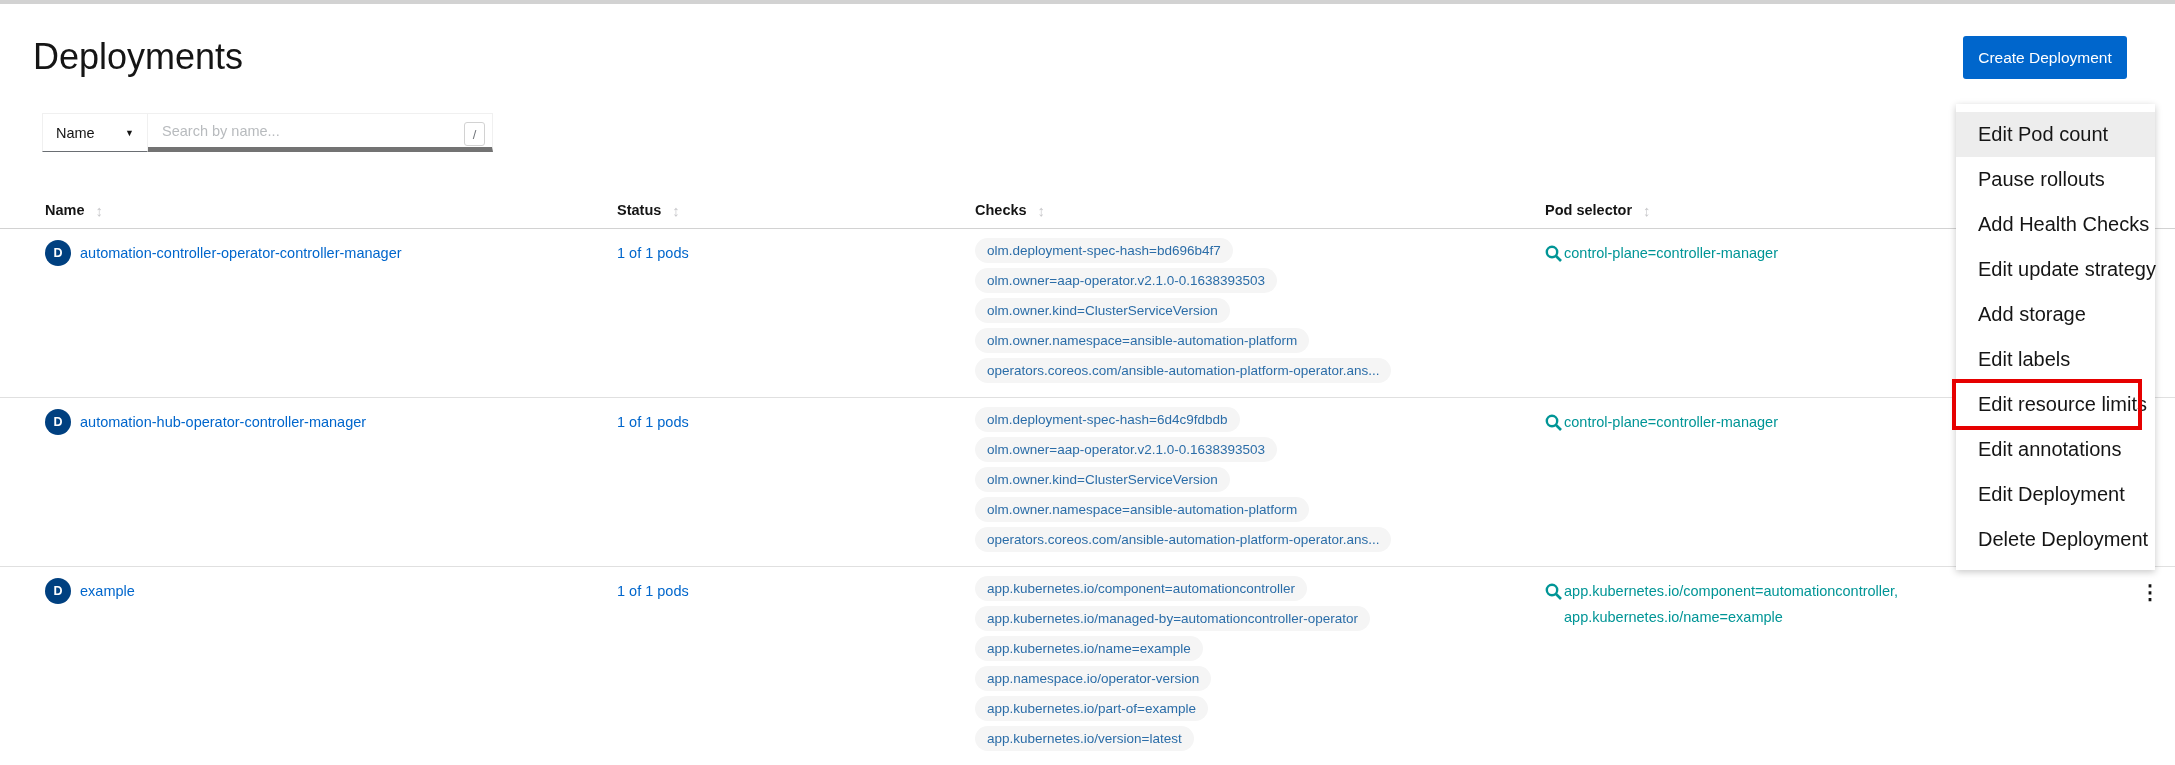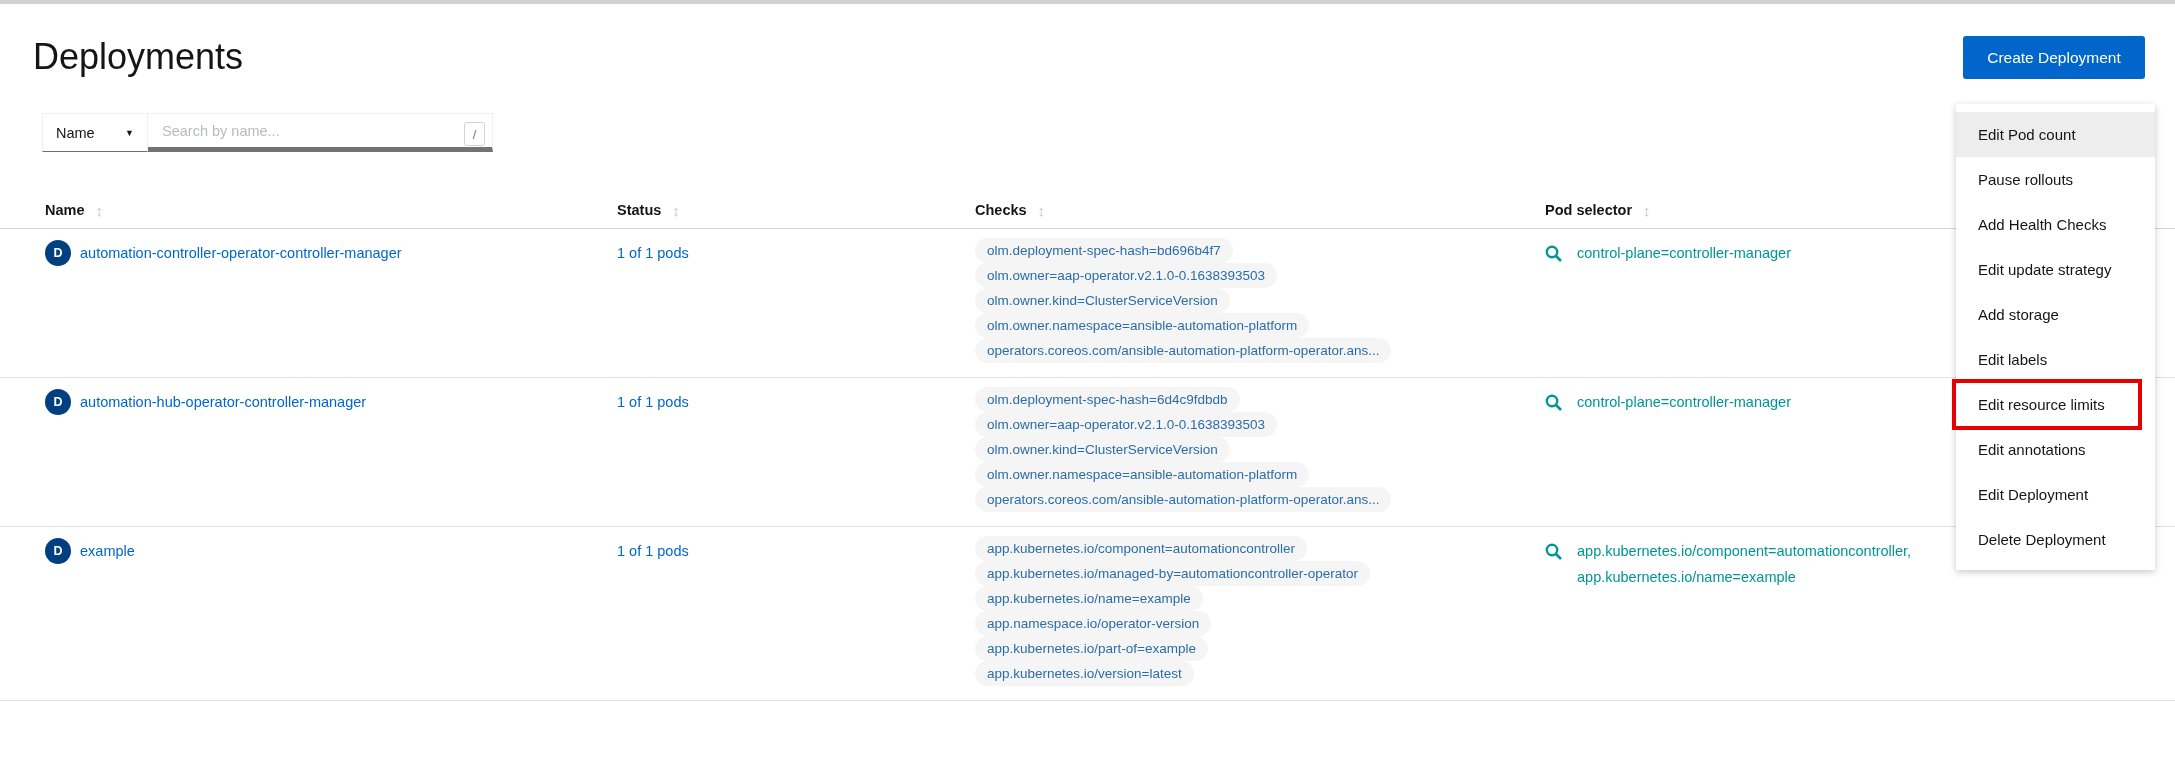--- a/index.html
+++ b/index.html
@@ -3,21 +3,21 @@
 <meta charset="utf-8">
 <style>
   * { margin:0; padding:0; box-sizing:border-box; }
   html,body { width:2175px; height:765px; background:#fff; overflow:hidden;
               font-family:"Liberation Sans", sans-serif; color:#151515; }
   .page { position:relative; width:2175px; height:765px; background:#fff; }
   .top-strip { position:absolute; top:0; left:0; width:2175px; height:4px; background:#d2d2d2; }
 
   .page-title { position:absolute; left:33px; top:36px; font-size:36px; font-weight:500; color:#151515; }
 
-  .create-btn { position:absolute; left:1963px; top:36px; width:182px; height:43px;
+  .create-btn { position:absolute; left:1963px; top:36px; width:164px; height:43px;
                 background:#0066cc; color:#fff; border:none; border-radius:3px;
                 font-size:15.5px; font-family:inherit; cursor:pointer; }
 
   
   .toolbar { position:absolute; left:42px; top:113px; height:39px; display:flex; }
   .filter-select { width:106px; height:39px; background:#fff; border:1px solid #f0f0f0;
                    border-bottom:1px solid #6a6e73; display:flex; align-items:center;
                    justify-content:space-between; padding:0 13px; font-size:14.5px; cursor:pointer; }
   .caret { font-size:9px; color:#151515; margin-left:8px; }
   .search-wrap { position:relative; width:345px; height:39px; border:1px solid #f0f0f0;
@@ -38,36 +38,36 @@
   .sort-ic { color:#c9c9cc; font-size:15px; margin-left:11px; font-weight:normal; }
   .tbody { position:absolute; left:0; top:229px; width:2175px; }
   .row { border-bottom:1px solid #e0e0e0; }
   .cell { padding-top:9px; padding-bottom:14px; }
   .name-cell { display:flex; align-items:flex-start; gap:9px; padding-top:11px; }
   .badge { width:26px; height:26px; border-radius:50%; background:#004080; color:#fff;
            font-size:12.5px; font-weight:bold; display:flex; align-items:center;
            justify-content:center; flex:0 0 26px; }
   a.link { color:#0066cc; text-decoration:none; font-size:14.5px; line-height:26px; cursor:pointer; }
   .status-cell { padding-top:11px; }
-  .labels-cell { display:flex; flex-direction:column; align-items:flex-start; }
+  .labels-cell { display:flex; flex-direction:column; align-items:flex-start; gap:5px; }
   .chip { background:#f5f5f5; border-radius:13px; padding:3px 12px; font-size:13.5px;
           color:#2b6da8; line-height:19px; cursor:pointer; white-space:nowrap; }
-  .sel-cell { display:flex; align-items:flex-start; gap:15px; padding-top:11px; }
+  .sel-cell { display:flex; align-items:flex-start; gap:2px; padding-top:11px; }
   .sel-lines { display:flex; flex-direction:column; }
   a.teal { color:#009596; text-decoration:none; font-size:14.5px; line-height:26px; cursor:pointer; }
   .mag { flex:0 0 17px; margin-top:5px; }
   .kebab-cell { padding-top:16px; padding-left:60px; }
   .kebab { font-size:20px; font-weight:bold; color:#151515; cursor:pointer; line-height:18px;
            background:none; border:none; font-family:inherit; }
 
   
   .menu { position:absolute; left:1956px; top:104px; width:199px; background:#fff;
           box-shadow:0 2px 7px rgba(0,0,0,0.22); padding:8px 0; z-index:50; }
   .menu-item { position:relative; height:45px; line-height:45px; padding:0 22px;
-               font-size:15px; color:#151515; cursor:pointer; white-space:nowrap; }
+               font-size:20px; color:#151515; cursor:pointer; white-space:nowrap; }
   .menu-item.hovered { background:#ededed; }
   .annotation-box { position:absolute; left:-4px; right:13px; top:-3px; bottom:-3px;
                     border:4px solid #e60000; pointer-events:none; }
 </style>
 </head>
 <body>
 
 <div class="page">
   <div class="top-strip"></div>
 

